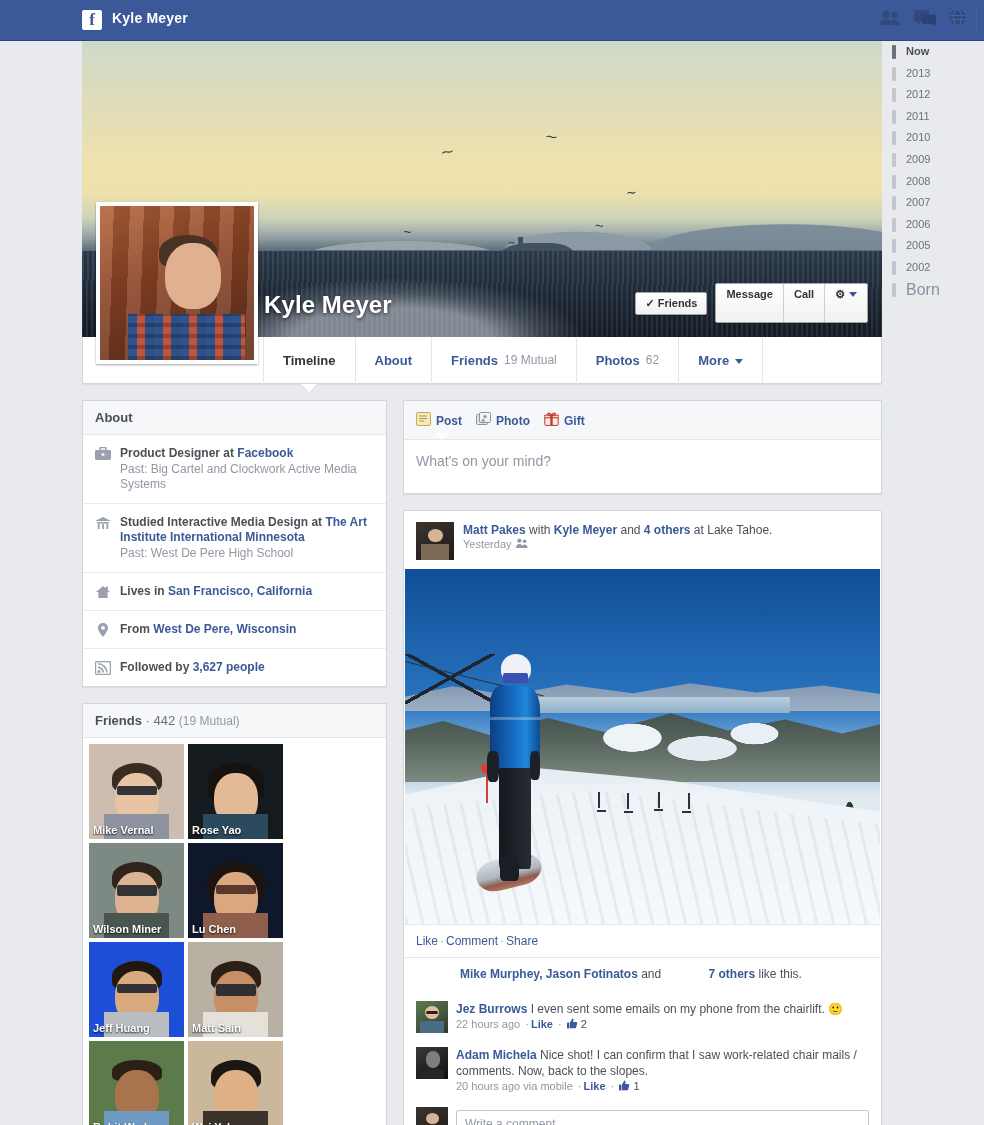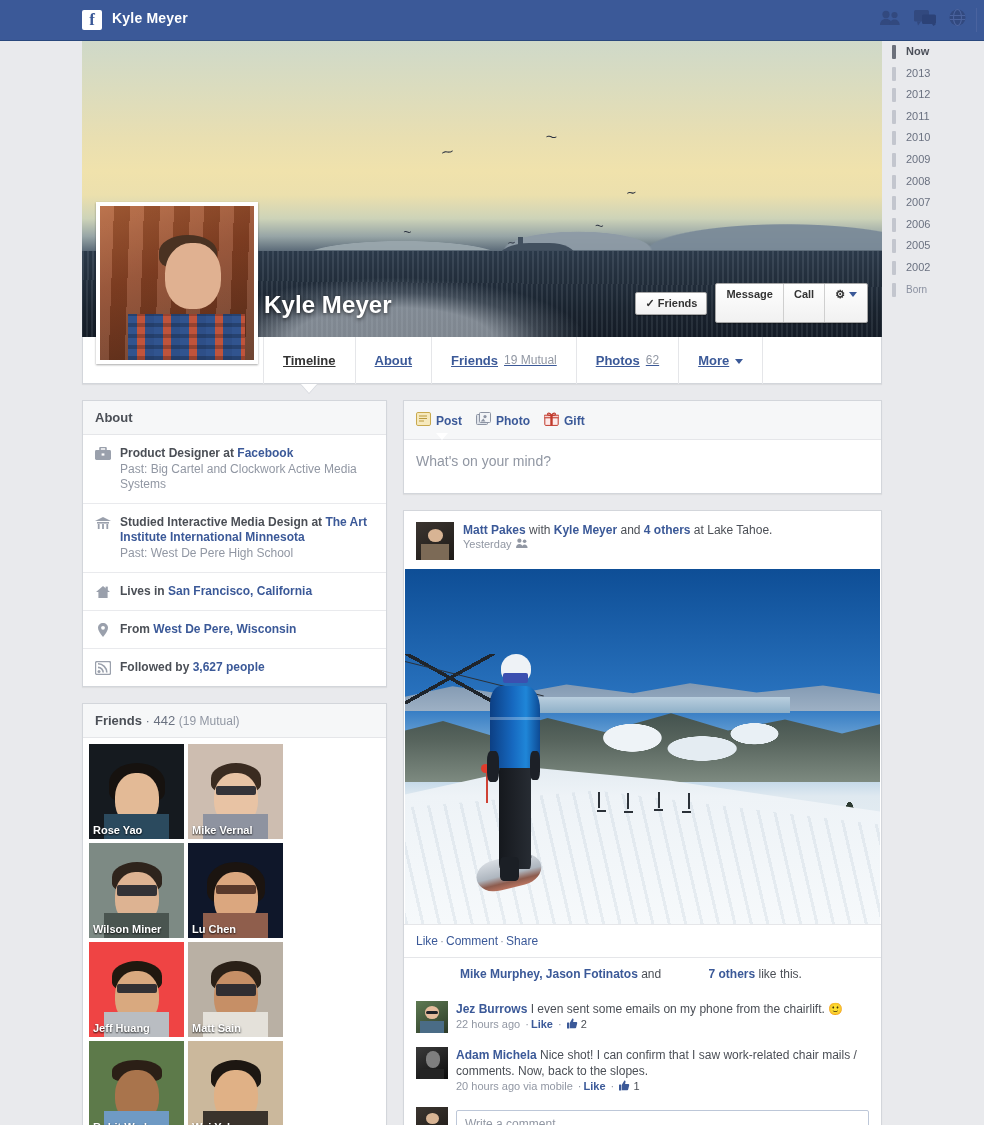--- a/index.html
+++ b/index.html
@@ -50,21 +50,21 @@
     position: relative; height: 21.6px; padding-left: 22px;
     color: #6a7180; line-height: 21.6px;
     font-weight: normal;
   }
   .year-row .tick {
     position: absolute; left: 8px; top: 4px;
     width: 4px; height: 14px; background: #c3c6ce; border-radius: 1px;
   }
   .year-row.now { color: #4b4f59; font-weight: bold; }
   .year-row.now .tick { background: #6c707b; }
-  .year-row.born { color: #8a90a0; font-size: 10px; }
+  .year-row.born { color: #8a90a0; font-size: 16px; }
 
   
   .page {
     position: absolute; left: 82px; top: 41px; width: 800px;
   }
 
   
   .cover {
     position: relative; width: 800px; height: 296px;
     overflow: hidden;
@@ -191,21 +191,21 @@
     position: relative; width: 800px; height: 47px;
     background: #fff; border: 1px solid #d3d6db; border-top: none;
     box-shadow: 0 1px 1px rgba(0,0,0,.06);
     display: flex; padding-left: 180px;
   }
   .tab {
     position: relative;
     padding: 8px 19px; height: 47px; line-height: 47px;
     font-size: 13px; font-weight: bold; color: #3b5998;
     border-right: 1px solid #e5e6e9;
-    display: flex; align-items: center; gap: 6px; text-decoration: underline;
+    display: flex; align-items: center; gap: 6px;
   }
   .tab:first-child { border-left: 1px solid #e5e6e9; }
   .tab .sub { font-weight: normal; font-size: 12px; color: #9197a3; }
   .tab.active { color: #333; }
   .tab.active:after {
     content: ""; position: absolute; left: 50%; bottom: -9px;
     margin-left: -8px;
     border-left: 8px solid transparent; border-right: 8px solid transparent;
     border-top: 9px solid #fff;
     filter: drop-shadow(0 1px 0 #d3d6db);
@@ -656,60 +656,60 @@
       </div>
 
       <div class="card">
         <div class="card-head">
           <span>Friends</span>
           <span class="count">· 442</span>
           <span class="mutual">(19 Mutual)</span>
         </div>
         <div class="grid3">
 
-          <div class="ftile" style="background:#151a1f">
-            <span class="face">
-                <span class="hr" style="background:#16120f;width:56px;margin-left:-28px;height:40px"></span>
-                <span class="sk" style="background:#e3ba96"></span>
-                <span class="bd" style="background:#2b4a5e"></span>
-              </span>
-            <span class="fname">Rose Yao</span>
-          </div>
-
           <div class="ftile" style="background:#cdbdb0">
             <span class="face">
                 <span class="hr" style="background:#3a2b20"></span>
                 <span class="sk" style="background:#e8c3a4"></span>
                 <span class="gl"></span>
                 <span class="bd" style="background:#8e93a0"></span>
               </span>
             <span class="fname">Mike Vernal</span>
           </div>
 
+          <div class="ftile" style="background:#151a1f">
+            <span class="face">
+                <span class="hr" style="background:#16120f;width:56px;margin-left:-28px;height:40px"></span>
+                <span class="sk" style="background:#e3ba96"></span>
+                <span class="bd" style="background:#2b4a5e"></span>
+              </span>
+            <span class="fname">Rose Yao</span>
+          </div>
+
           <div class="ftile" style="background:#7d8a84">
             <span class="face">
                 <span class="hr" style="background:#2e241c"></span>
                 <span class="sk" style="background:#ddb392"></span>
                 <span class="gl" style="height:11px"></span>
                 <span class="bd" style="background:#4a5550"></span>
               </span>
             <span class="fname">Wilson Miner</span>
           </div>
 
           <div class="ftile" style="background:#0f172a">
             <span class="face">
                 <span class="hr" style="background:#1b1410;width:58px;margin-left:-29px;height:42px"></span>
                 <span class="sk" style="background:#dba77f"></span>
                 <span class="gl" style="background:#4a2d22"></span>
                 <span class="bd" style="background:#8f5e4c"></span>
               </span>
             <span class="fname">Lu Chen</span>
           </div>
 
-          <div class="ftile" style="background:#ef4444">
+          <div class="ftile" style="background:#1d4ed8">
             <span class="face">
                 <span class="hr" style="background:#20180f"></span>
                 <span class="sk" style="background:#d9a97f"></span>
                 <span class="gl"></span>
                 <span class="bd" style="background:#b9bdc2"></span>
               </span>
             <span class="fname">Jeff Huang</span>
           </div>
 
           <div class="ftile" style="background:#b9b0a4">

